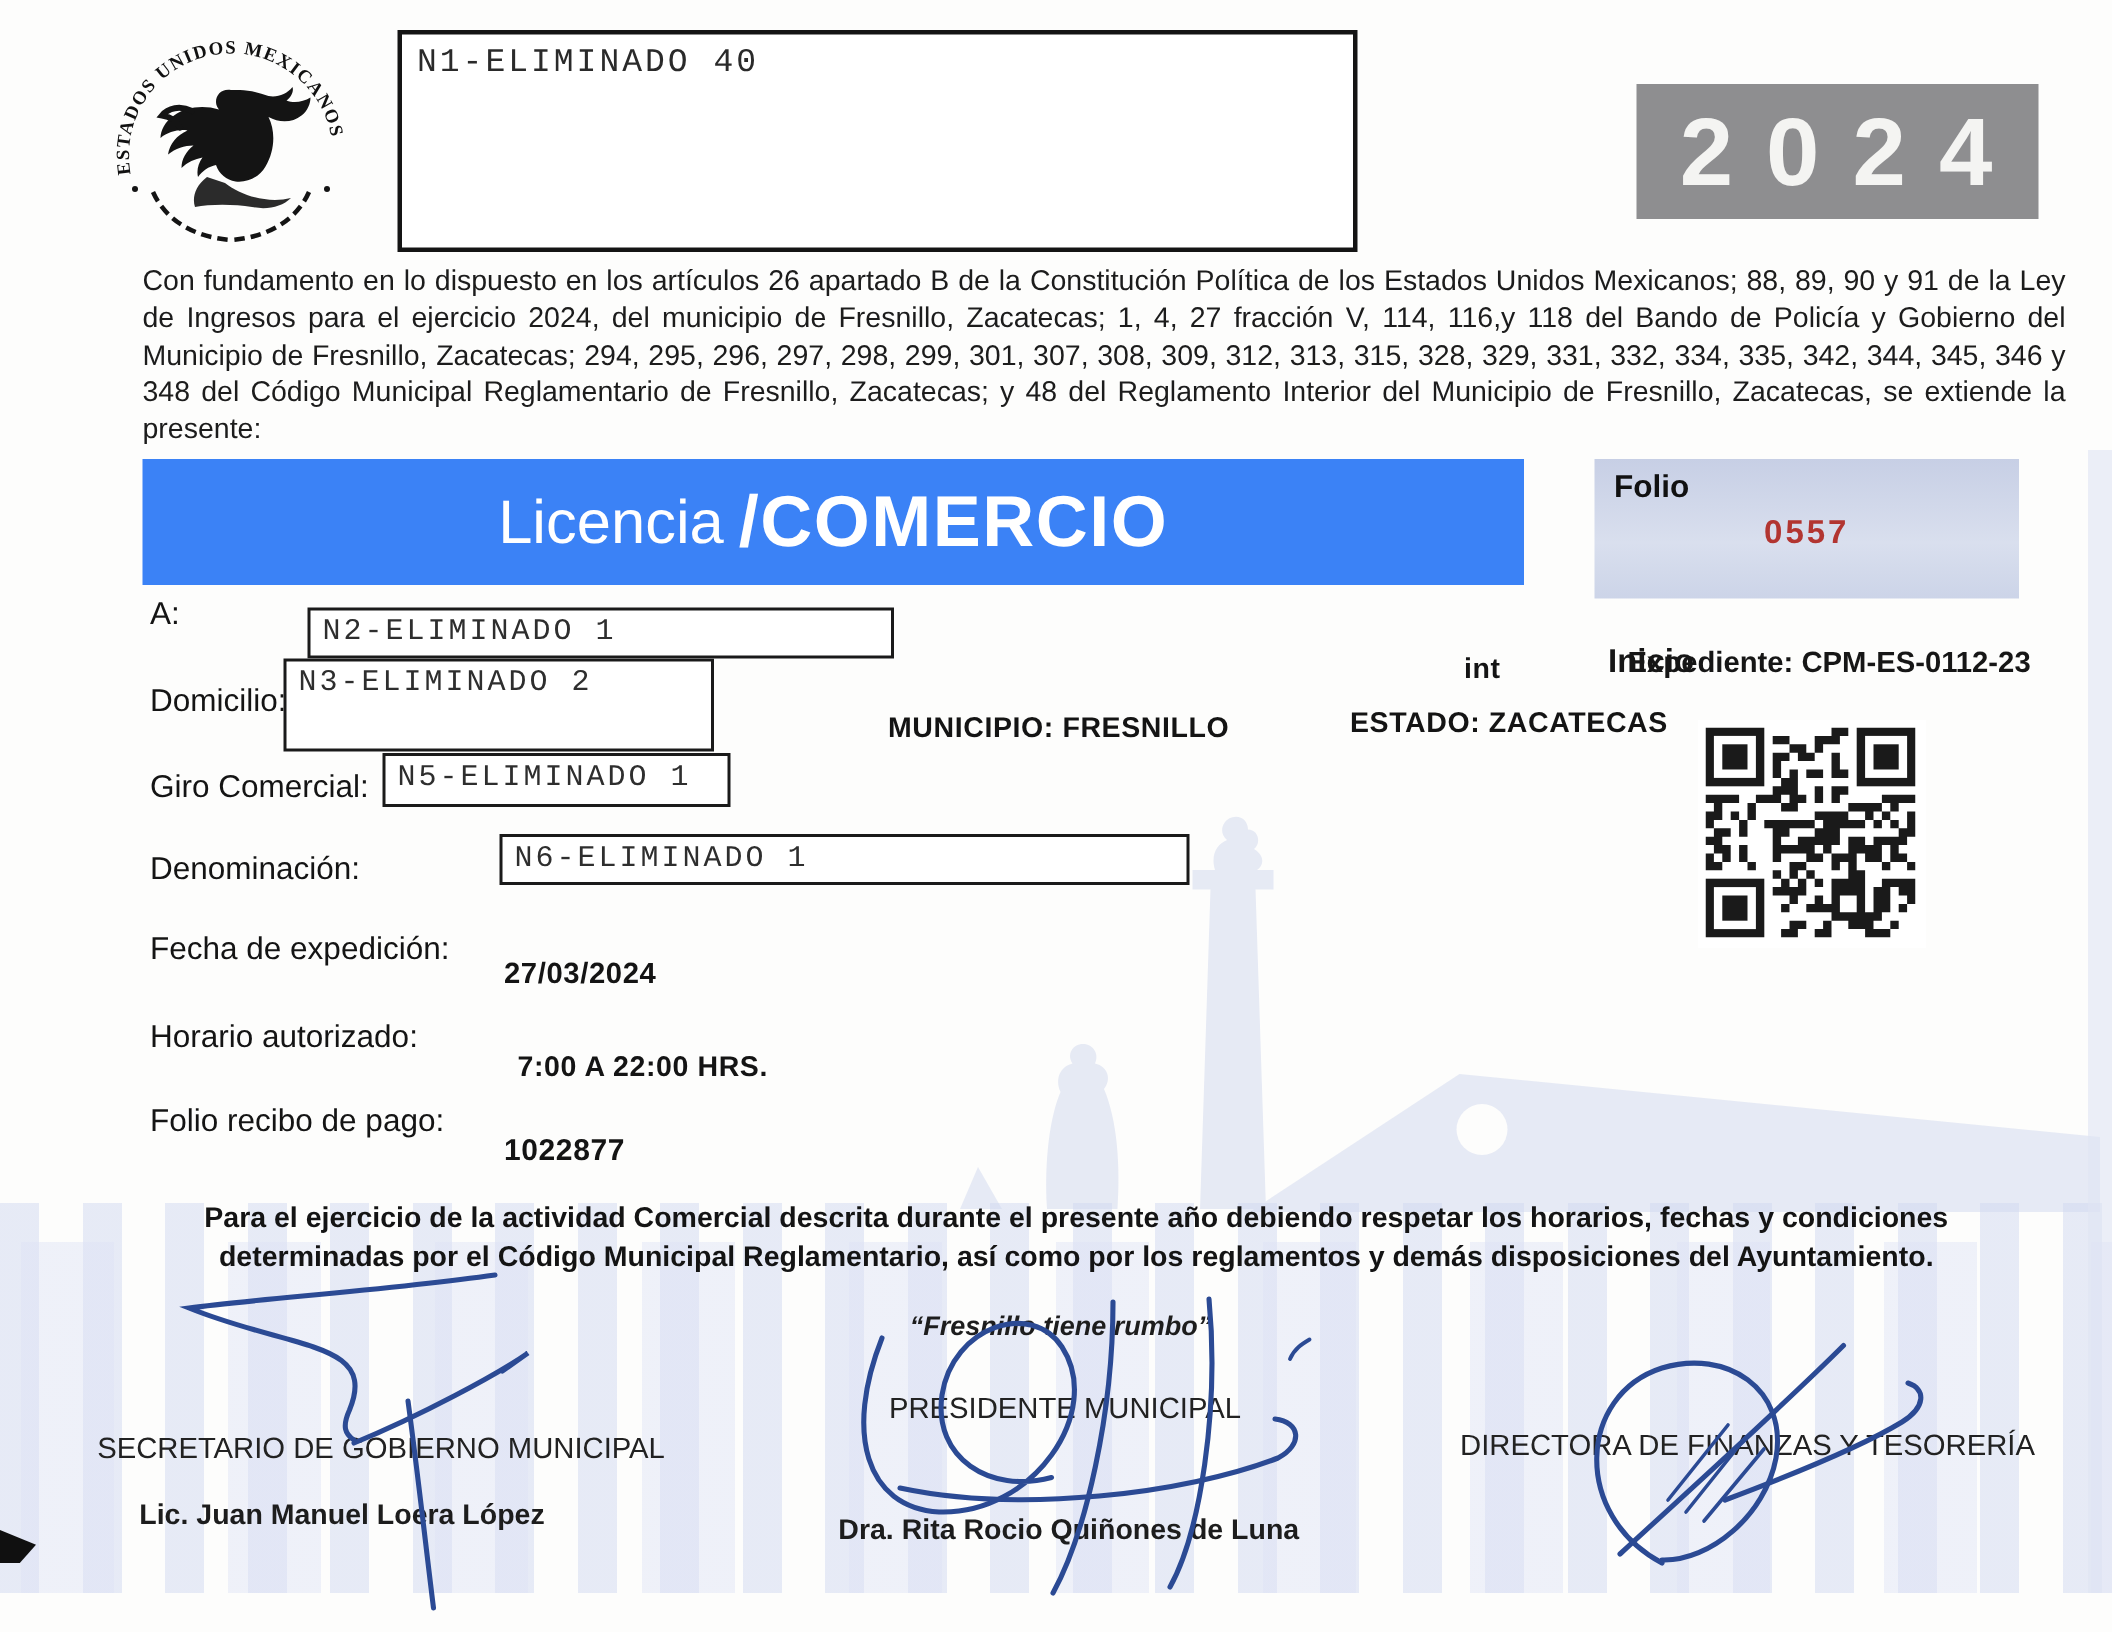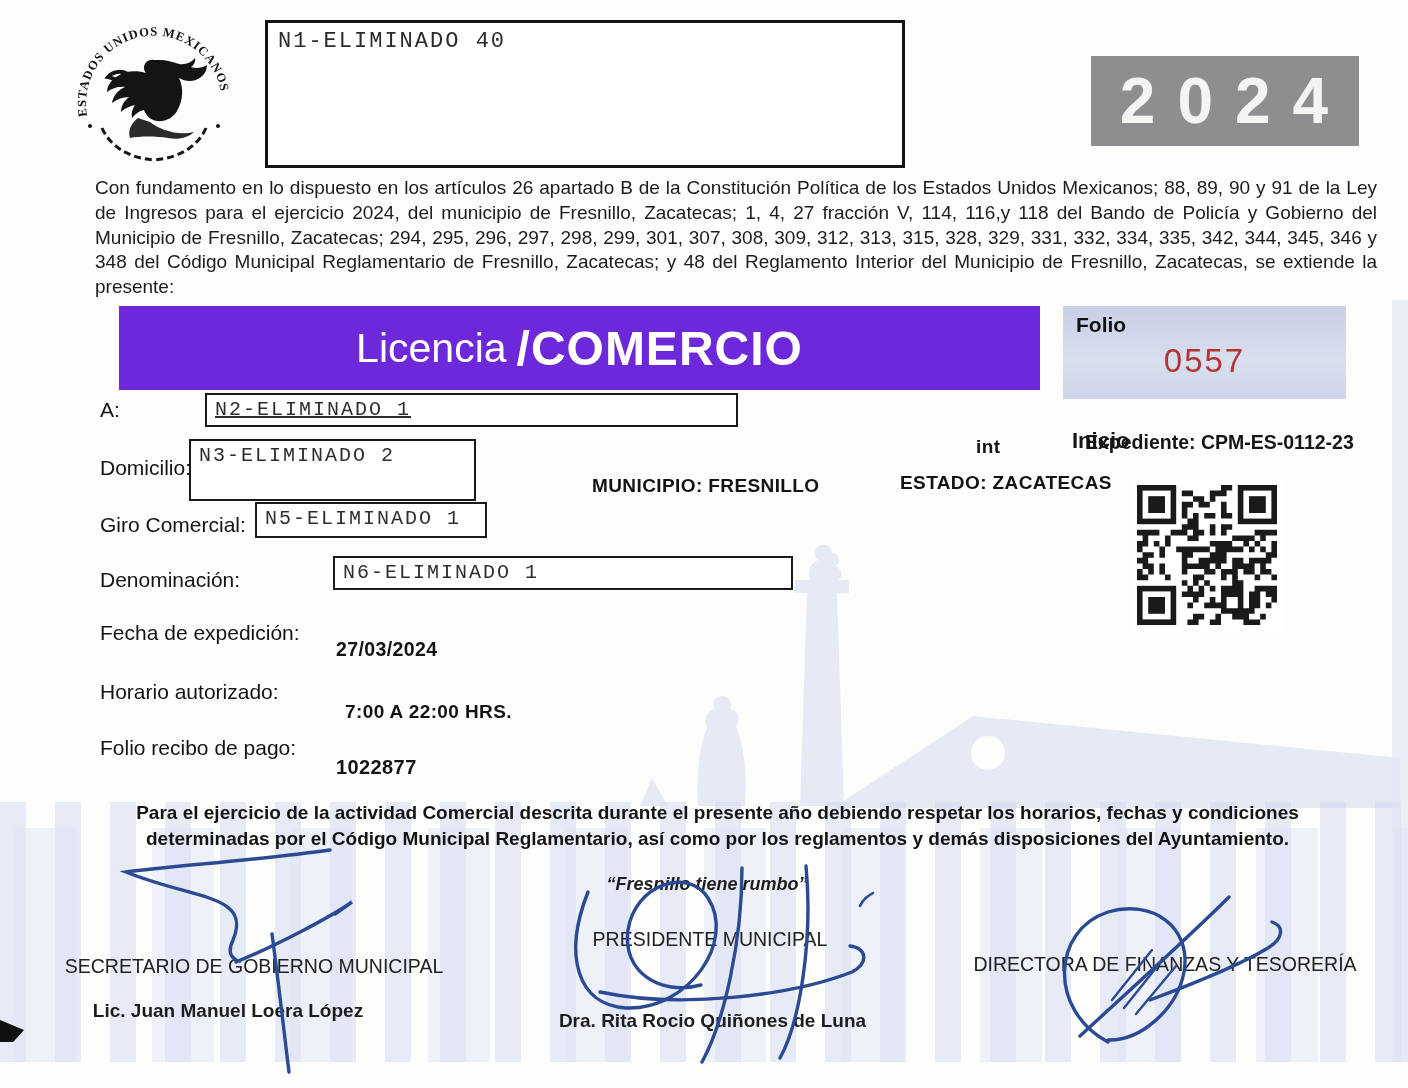--- a/index.html
+++ b/index.html
@@ -21,21 +21,21 @@
   .year{left:1063px;top:56px;width:268px;height:90px;display:flex;align-items:center;justify-content:center;
         font-weight:700;font-size:64px;color:#f4f4f2;letter-spacing:22px;padding-left:20px;box-sizing:border-box;z-index:2;margin-left:28px;}
   .legal{left:95px;top:176px;width:1282px;font-size:19px;line-height:24.8px;text-align:justify;color:#1c1c1c;z-index:2;}
   
   .banner{left:95px;top:306px;width:921px;height:84px;display:flex;align-items:center;justify-content:center;z-index:2;}
   .banner .reg{color:#fff;font-size:41px;}
   .banner .bld{color:#fff;font-size:48px;font-weight:700;letter-spacing:1px;}
   .foliobox{left:1063px;top:306px;width:283px;height:93px;z-index:2;
             background:linear-gradient(180deg,#c7cfe5 0%,#d9dfee 60%,#ccd4e8 100%);}
   .foliolabel{left:13px;top:7px;font-size:21px;font-weight:700;color:#111;position:absolute;}
-  .folionum{left:0;top:36px;width:100%;text-align:center;font-size:33px;letter-spacing:2px;position:absolute;}
+  .folionum{left:0;top:36px;width:100%;text-align:center;font-size:22px;letter-spacing:2px;position:absolute;font-weight:bold;}
   
   .lbl{font-size:21px;color:#141414;z-index:2;}
   .rbox{border:2.5px solid #1a1a1a;background:#fff;z-index:2;box-sizing:border-box;
         font-family:"Liberation Mono","DejaVu Sans Mono",monospace;font-size:20px;letter-spacing:2px;
         color:#2e2e2e;padding:3px 8px;}
   .bval{font-weight:700;font-size:19px;color:#141414;z-index:2;letter-spacing:.4px;}
   .qr{left:1132px;top:480px;width:152px;height:152px;background:#fff;z-index:2;padding:5px;box-sizing:border-box;}
   
   .conditions{left:75px;top:800px;width:1285px;text-align:center;font-size:19px;font-weight:700;
               line-height:26px;color:#141414;z-index:2;}
@@ -92,36 +92,36 @@
     <circle cx="22" cy="118" r="2" fill="#141414"></circle>
       <circle cx="150" cy="118" r="2" fill="#141414"></circle>
   </svg>
 
   <div class="abs n1box">N1-ELIMINADO 40</div>
 
   <div class="abs year" style="background: rgb(142, 142, 144);">2024</div>
 
   <div class="abs legal">Con fundamento en lo dispuesto en los artículos 26 apartado B de la Constitución Política de los Estados Unidos Mexicanos; 88, 89, 90 y 91 de la Ley de Ingresos para el ejercicio 2024, del municipio de Fresnillo, Zacatecas; 1, 4, 27 fracción V, 114, 116,y 118 del Bando de Policía y Gobierno del Municipio de Fresnillo, Zacatecas; 294, 295, 296, 297, 298, 299, 301, 307, 308, 309, 312, 313, 315, 328, 329, 331, 332, 334, 335, 342, 344, 345, 346 y 348 del Código Municipal Reglamentario de Fresnillo, Zacatecas; y 48 del Reglamento Interior del Municipio de Fresnillo, Zacatecas, se extiende la presente:</div>
 
-  <div class="abs banner" style="background: #6d28d9; margin-left: 24px;">
+  <div class="abs banner" style="background: #3b82f6;">
     <span class="reg">Licencia</span>
     <span class="reg" style="width:10px;"></span>
     <span class="bld">/COMERCIO</span>
   </div>
 
   <div class="abs foliobox">
     <span class="foliolabel">Folio</span>
     <span class="folionum" style="color: rgb(178, 53, 49);">0557</span>
   </div>
 
   <div class="abs" style="left:1072px;top:428px;font-size:22px;font-weight:700;z-index:2;">Inicio</div>
   <div class="abs" style="left:1085px;top:431px;font-size:19.5px;font-weight:700;z-index:2;">Expediente: CPM-ES-0112-23</div>
 
   <div class="abs lbl" style="left:100px;top:398px;">A:</div>
-  <div class="abs rbox" style="left:205px;top:393px;width:533px;height:34px;text-decoration:underline;">N2-ELIMINADO 1</div>
+  <div class="abs rbox" style="left:205px;top:405px;width:391px;height:34px;">N2-ELIMINADO 1</div>
 
   <div class="abs bval" style="left:976px;top:436px;">int</div>
 
   <div class="abs lbl" style="left:100px;top:456px;">Domicilio:</div>
   <div class="abs rbox" style="left:189px;top:439px;width:287px;height:62px;">N3-ELIMINADO 2</div>
 
   <div class="abs bval" style="left:592px;top:475px;">MUNICIPIO: FRESNILLO</div>
   <div class="abs bval" style="left:900px;top:472px;">ESTADO: ZACATECAS</div>
 
   <div class="abs lbl" style="left:100px;top:513px;">Giro Comercial:</div>

